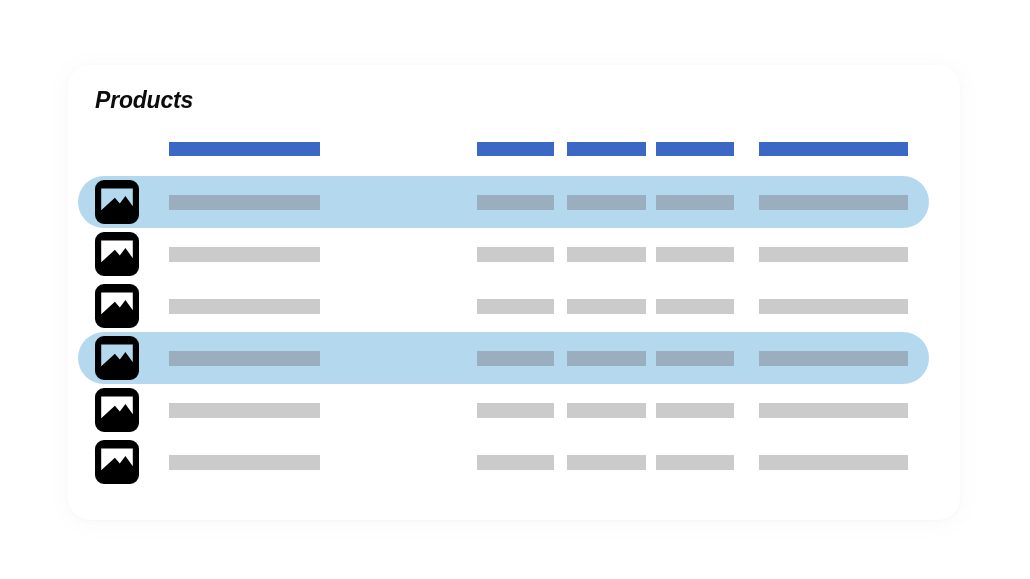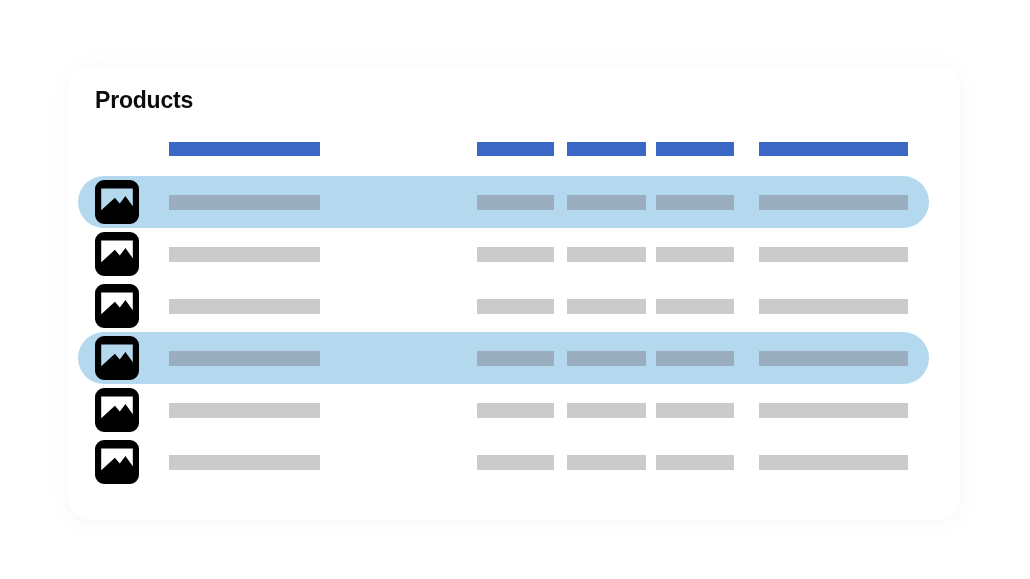--- a/index.html
+++ b/index.html
@@ -25,20 +25,21 @@
   #product-card {
     position: absolute;
     left: 68px;
     top: 65px;
     width: 892px;
     height: 455px;
     background: #ffffff;
     border-radius: 22px;
     box-shadow: 0 2px 22px rgba(120, 130, 150, 0.055),
                 0 1px 4px rgba(120, 130, 150, 0.035);
+    font-style: italic;
   }
 
   
   #page-title {
     position: absolute;
     left: 27px;
     top: 21px;
     font-size: 23px;
     font-weight: 700;
     letter-spacing: -0.2px;

